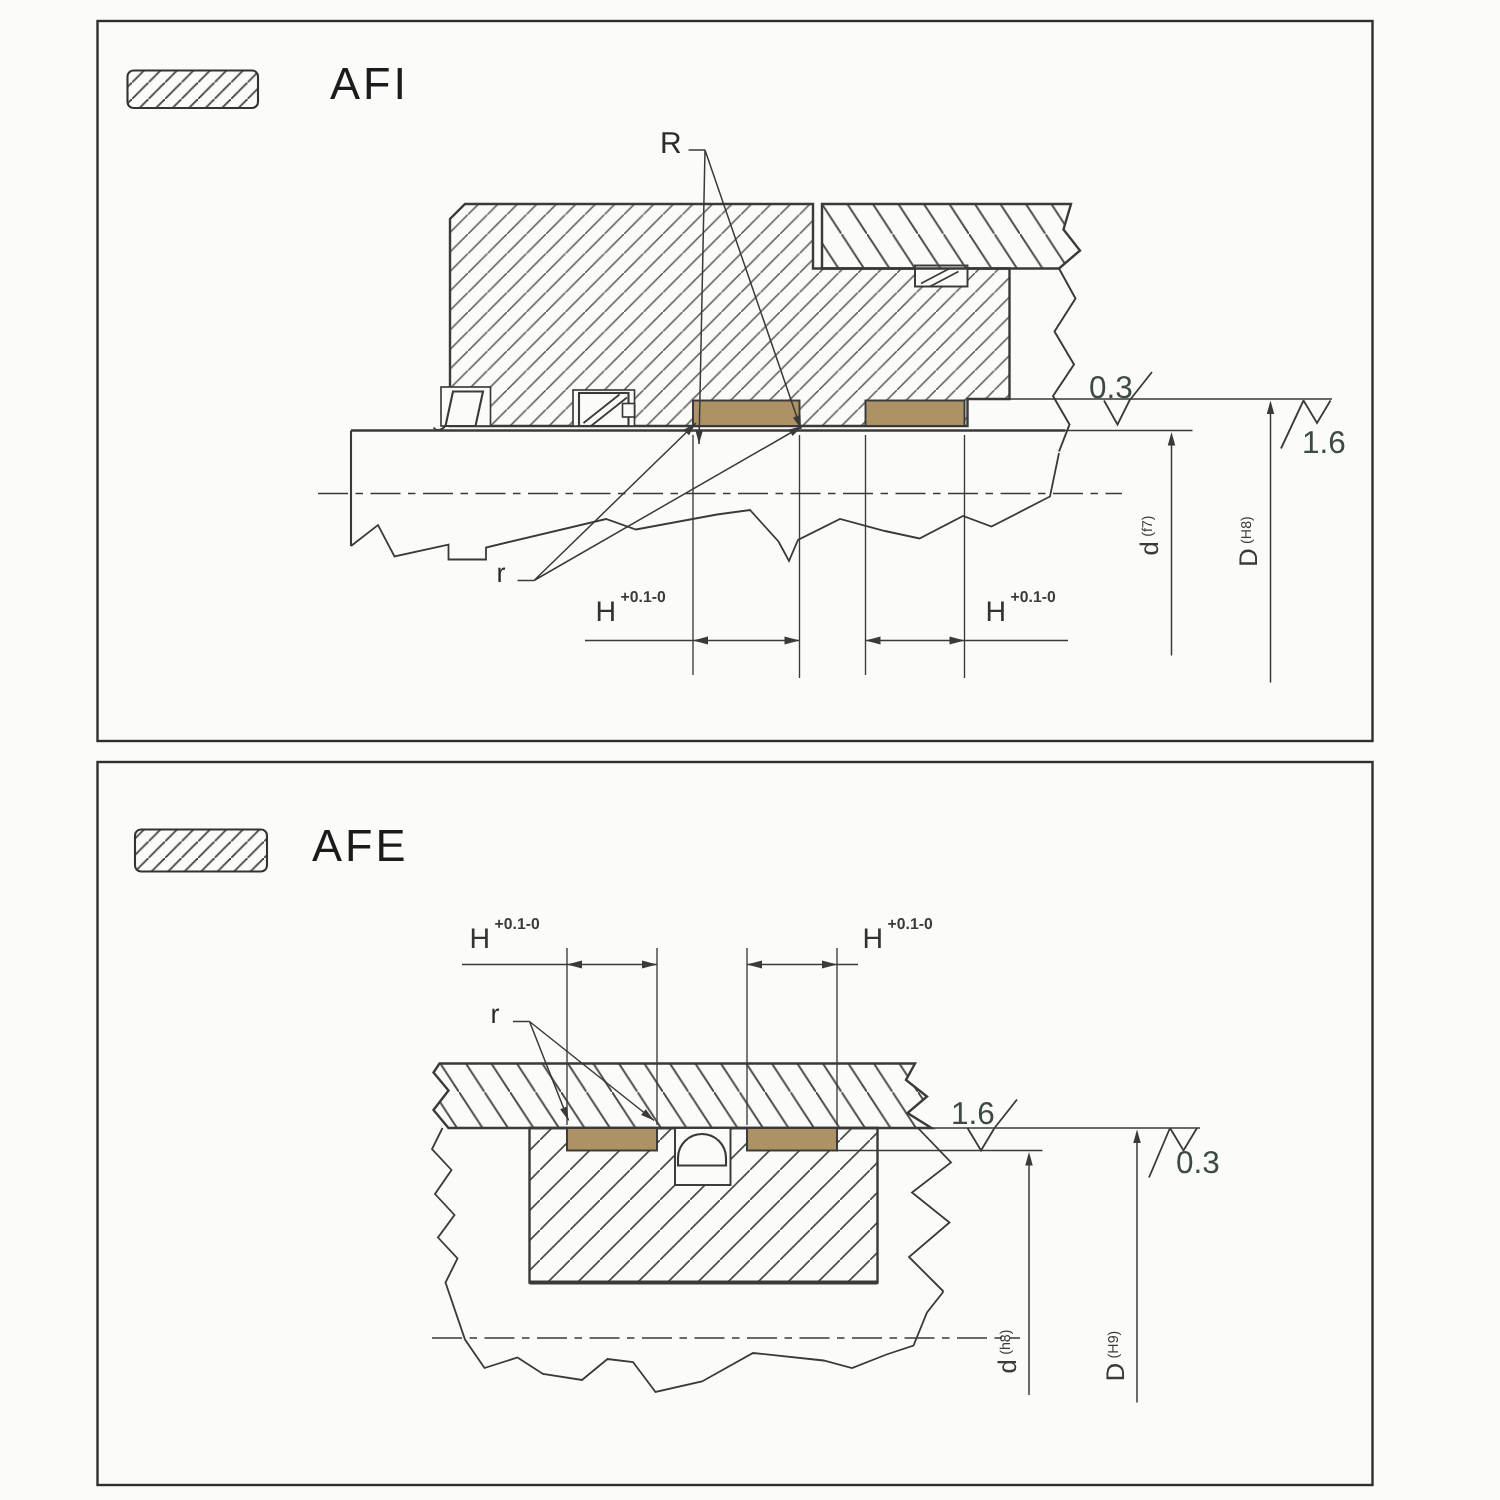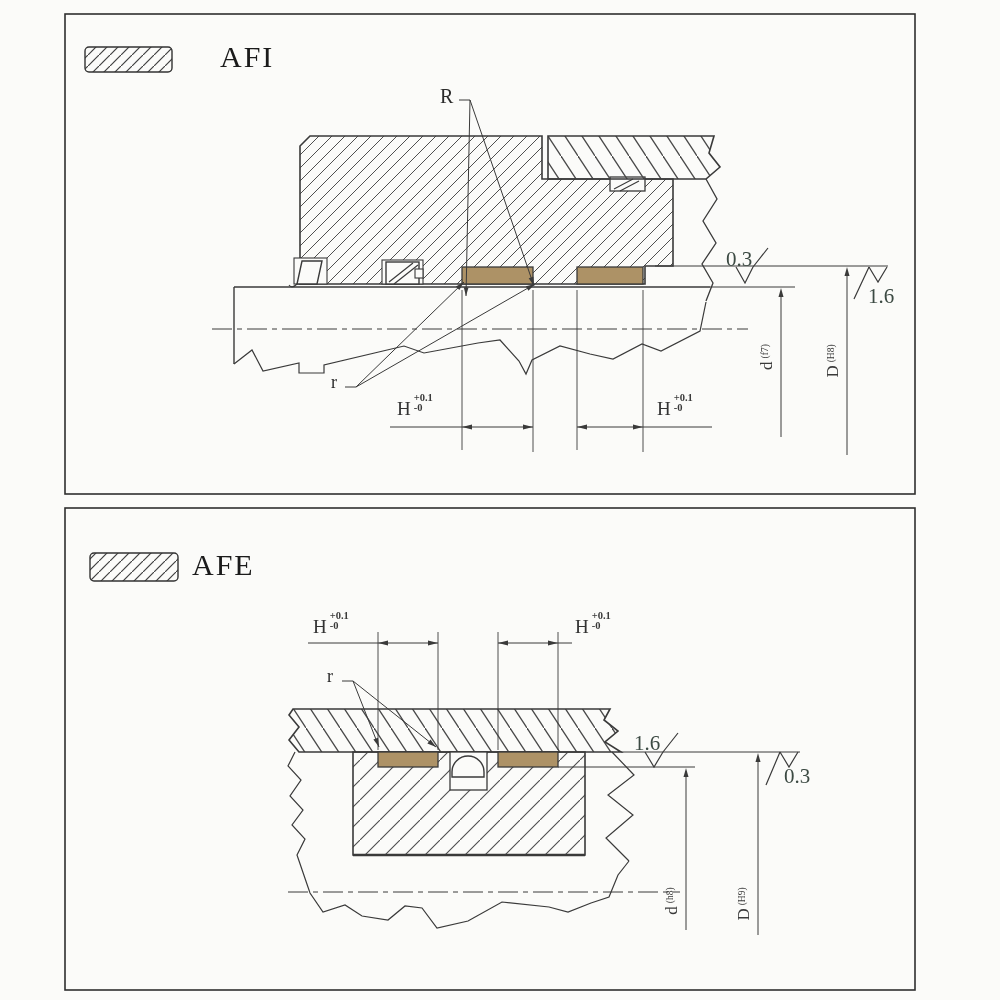--- a/index.html
+++ b/index.html
@@ -1,24 +1,24 @@
 <!DOCTYPE html>
 <html><head>
 <meta charset="utf-8">
 <style>
   html,body{margin:0;padding:0;background:#fbfbf9;}
   #stage{position:relative;width:995px;height:1000px;background:#fbfbf9;overflow:hidden;
-         font-family:Liberation Serif, serif;color:#2e2e2e;}
+         font-family:Liberation Sans, sans-serif;color:#2e2e2e;}
   #stage svg{position:absolute;left:0;top:0;}
   .lbl{position:absolute;white-space:nowrap;color:#2e2e2e;}
   .title{font-size:30px;letter-spacing:2px;color:#1b1b1b;}
   .leader-lbl{font-size:19px;color:#2b2b2b;}
   .rough{font-size:21px;color:#3c4a43;}
   .hdim{display:flex;align-items:flex-start;font-size:19px;color:#333;}
-  .hdim .tols{display:flex;flex-direction:column;font-size:10.5px;line-height:10px;
+  .hdim .tols{display:flex;flex-direction:row;font-size:10.5px;line-height:10px;
               margin-left:3px;margin-top:-5px;font-weight:bold;color:#3a3a3a;}
   .dimv{transform:translate(-50%,-50%) rotate(-90deg);display:flex;align-items:baseline;
         font-size:17px;color:#3a3a3a;}
   .dimv .tol{font-size:9.5px;margin-left:3px;transform:translateY(-4px);}
 </style>
 </head>
 <body>
 
 <div id="stage">
 
@@ -181,21 +181,21 @@
 
 <div class="lbl dimv" style="left:767px;top:357px;">
   <span>d</span>
   <span class="tol">(f7)</span>
 </div>
 <div class="lbl dimv" style="left:833px;top:361px;">
   <span>D</span>
   <span class="tol">(H8)</span>
 </div>
 
-<div class="lbl title" style="left:192px;top:548px;">AFE</div>
+<div class="lbl title" style="left:208px;top:548px;">AFE</div>
 <div class="lbl leader-lbl" style="left:327px;top:666px;font-size:18px;">r</div>
 
 <div class="lbl hdim" style="left:313px;top:616px;">
   <span>H</span>
   <span class="tols">
     <span>+0.1</span>
     <span>-0</span>
   </span>
 </div>
 <div class="lbl hdim" style="left:575px;top:616px;">

